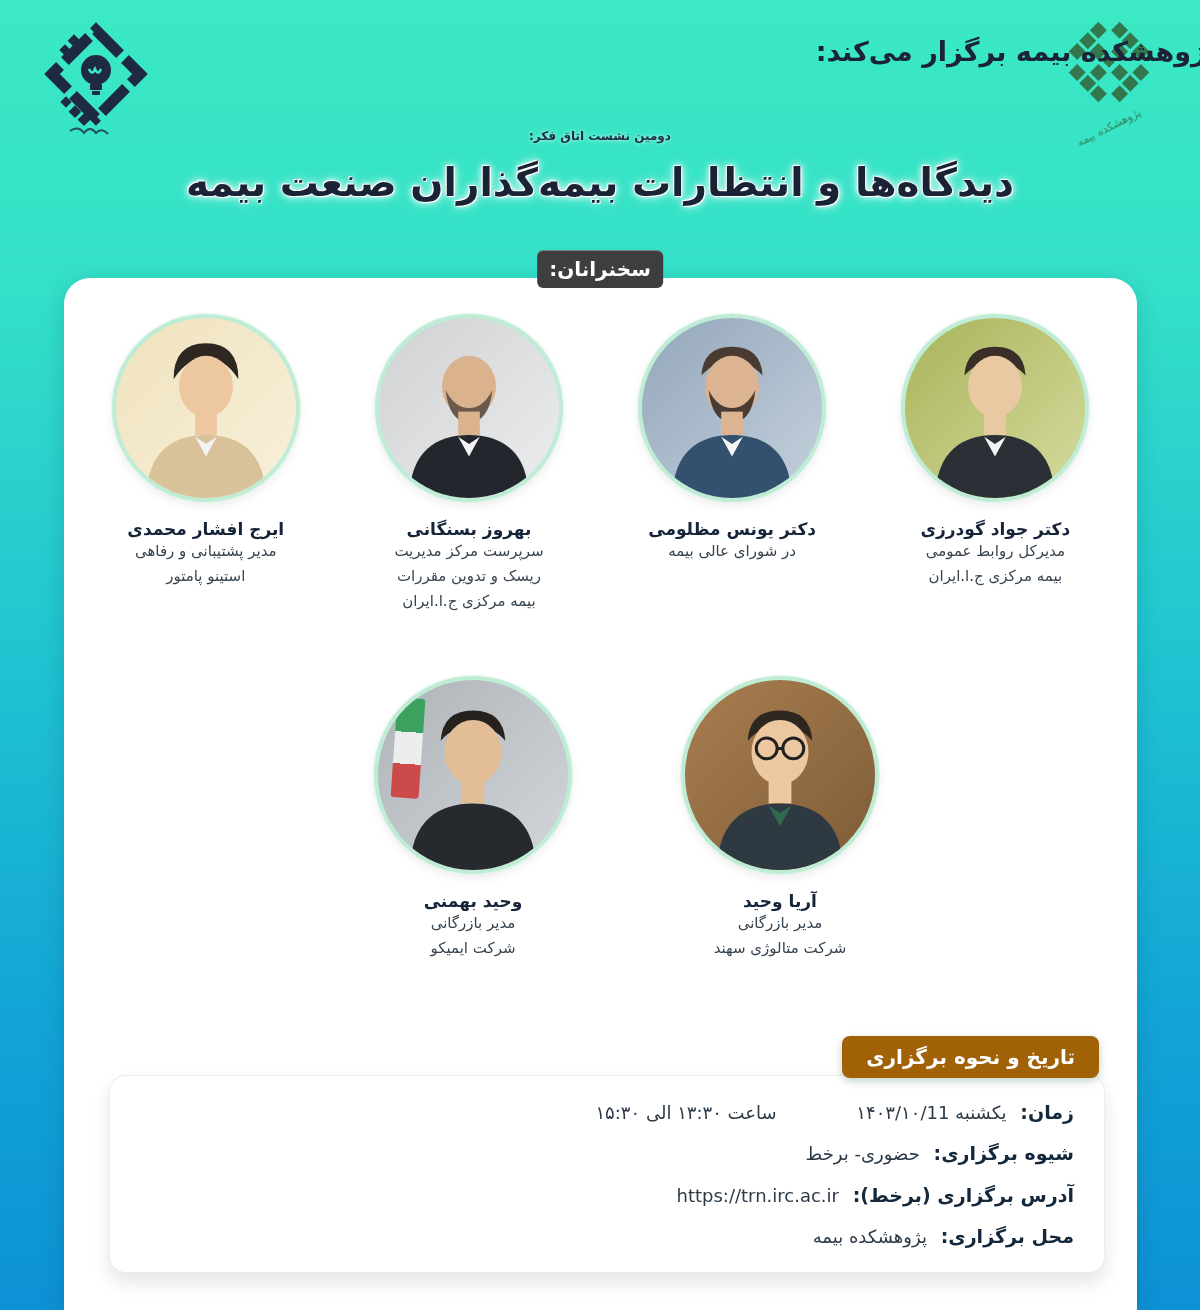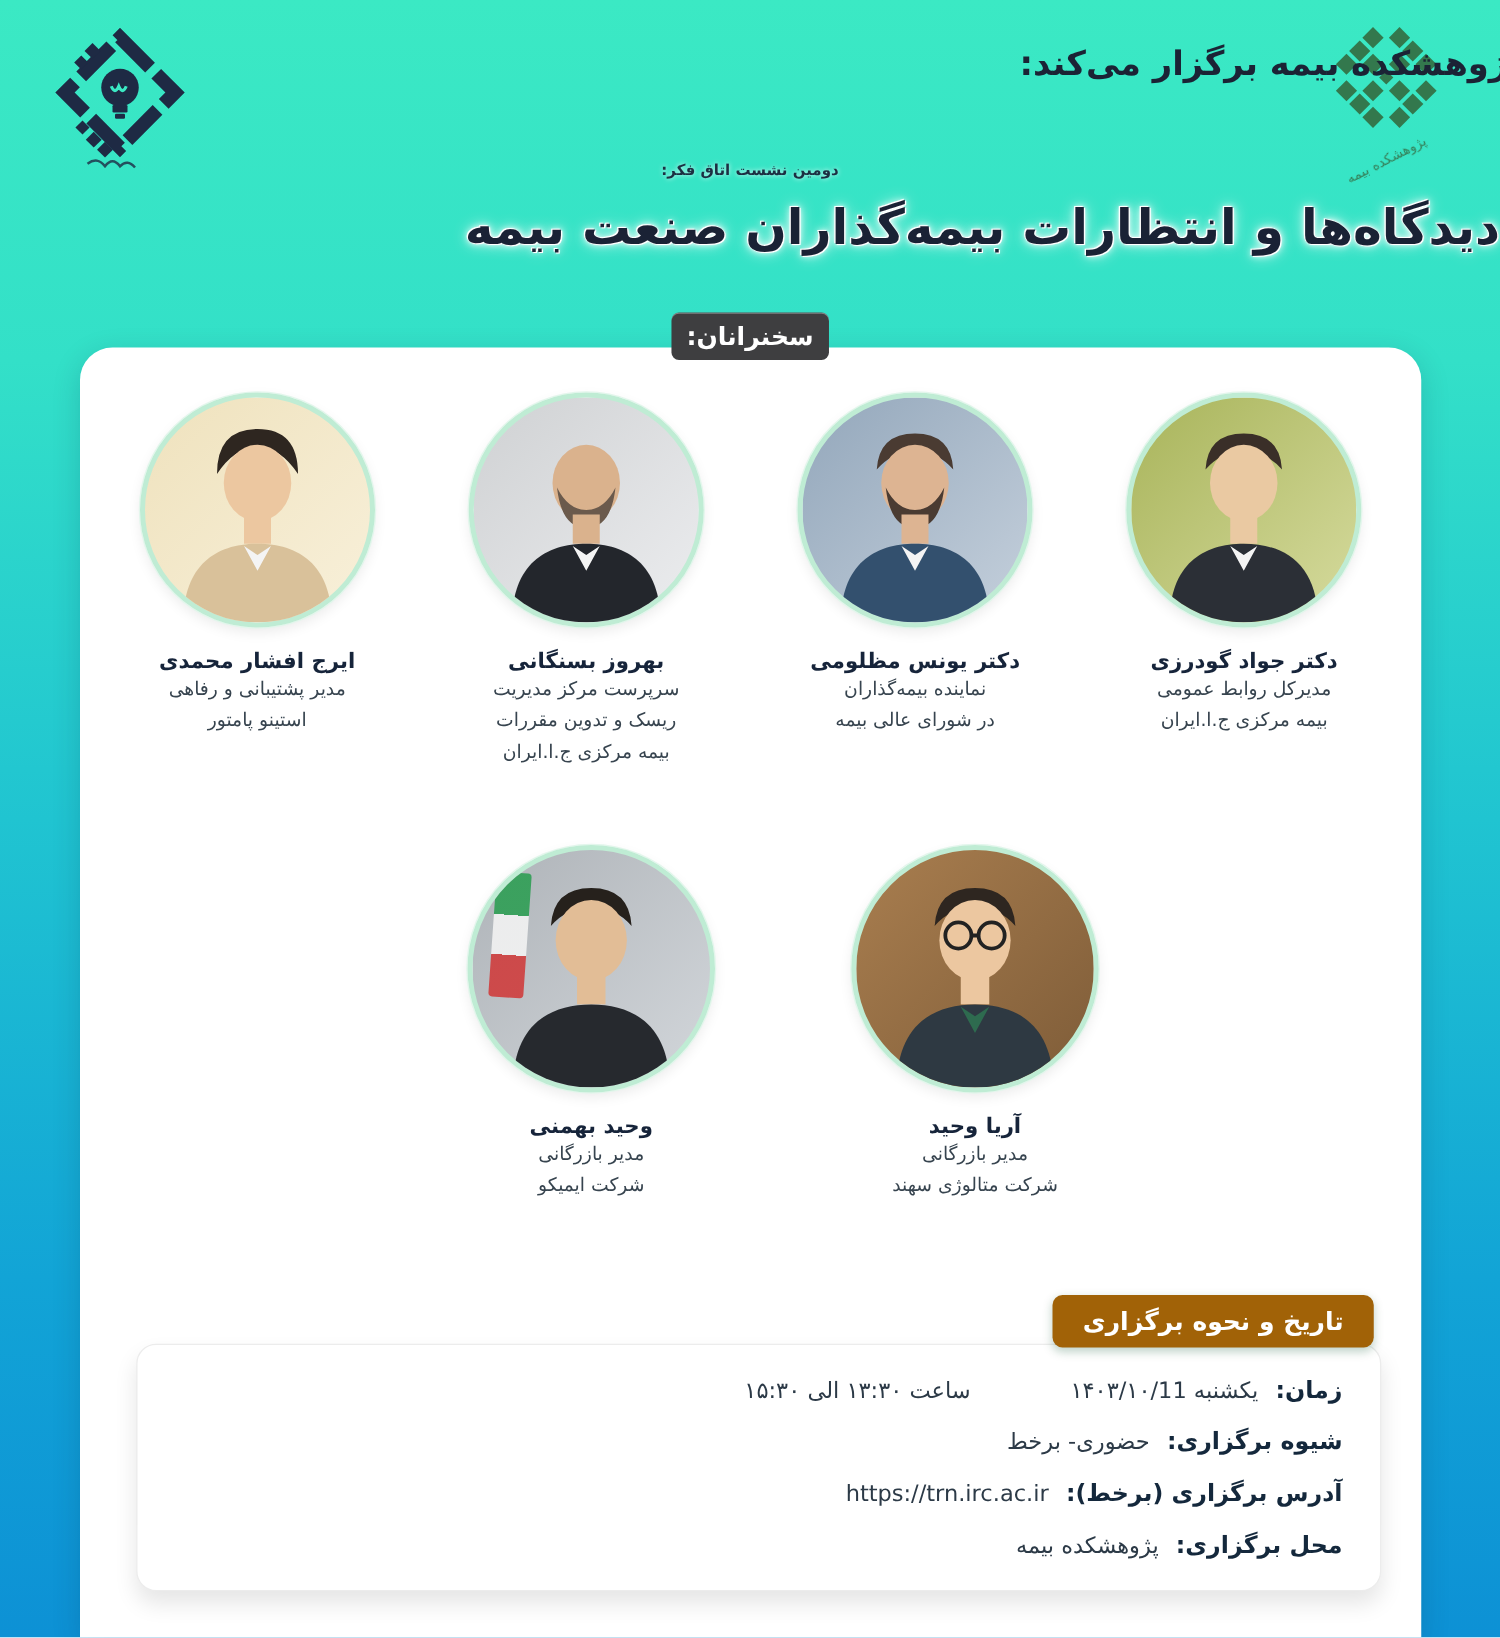--- a/index.html
+++ b/index.html
@@ -12,21 +12,21 @@
   .presents{
     position:absolute;top:36px;left:0;width:100%;text-align:right;
     font-size:27px;font-weight:bold;color:#1B2335;letter-spacing:.5px;padding-left:18px;
   }
   .session{
     position:absolute;top:129px;left:0;width:100%;text-align:center;
     font-size:12px;font-weight:bold;color:#1C2F42;
     text-shadow:0 0 4px rgba(255,255,255,.8);
   }
   .main-title{
-    position:absolute;top:160px;left:0;width:100%;text-align:right;
+    position:absolute;top:160px;left:0;width:100%;text-align:center;
     font-size:39px;font-weight:bold;color:#1A2235;
     text-shadow:0 0 2px #fff,0 0 6px #fff,0 0 12px rgba(255,255,255,.85),1px 1px 0 #fff,-1px -1px 0 #fff;
   }
   .logo-left{position:absolute;left:36px;top:18px;width:120px;height:130px;}
   .logo-right{position:absolute;left:1046px;top:12px;width:126px;height:140px;text-align:center;}
   .logo-right .caption{
     display:inline-block;margin-top:-6px;font-size:11px;color:#35815A;
     transform:rotate(-27deg);filter:blur(.4px);white-space:nowrap;
   }
   
@@ -180,21 +180,20 @@
                 <circle cx="43" cy="36" r="5.5"></circle>
                 <circle cx="57" cy="36" r="5.5"></circle>
                 <path d="M48.5,36 L51.5,36"></path>
               </g>
             <rect x="44" y="52" width="12" height="13" fill="var(--skin)"></rect>
             <path d="M17,100 C17,74 32,65 50,65 C68,65 83,74 83,100 Z" fill="var(--suit)"></path>
             <path d="M44,66 L50,77 L56,66 L50,70 Z" fill="#F4F4F4"></path>
           </svg>
         </div>
         <div class="sp-name">دکتر یونس مظلومی</div>
-        <div class="sp-title">نماینده بیمه‌گذاران</div>
         <div class="sp-title">در شورای عالی بیمه</div>
 
       </div>
 
       <div class="speaker">
         <div class="avatar av3">
           <svg class="person" viewBox="0 0 100 100" preserveAspectRatio="xMidYMax slice">
             <path class="haircap" d="M33,32 Q34,16 50,16 Q66,16 67,32 Q60,24 50,24 Q40,24 33,32 Z" fill="var(--hair)"></path>
             <ellipse cx="50" cy="38" rx="15" ry="17" fill="var(--skin)"></ellipse>
             <path class="beard" d="M37,40 Q39,58 50,58 Q61,58 63,40 Q58,50 50,50 Q42,50 37,40 Z" fill="var(--hair)"></path>

